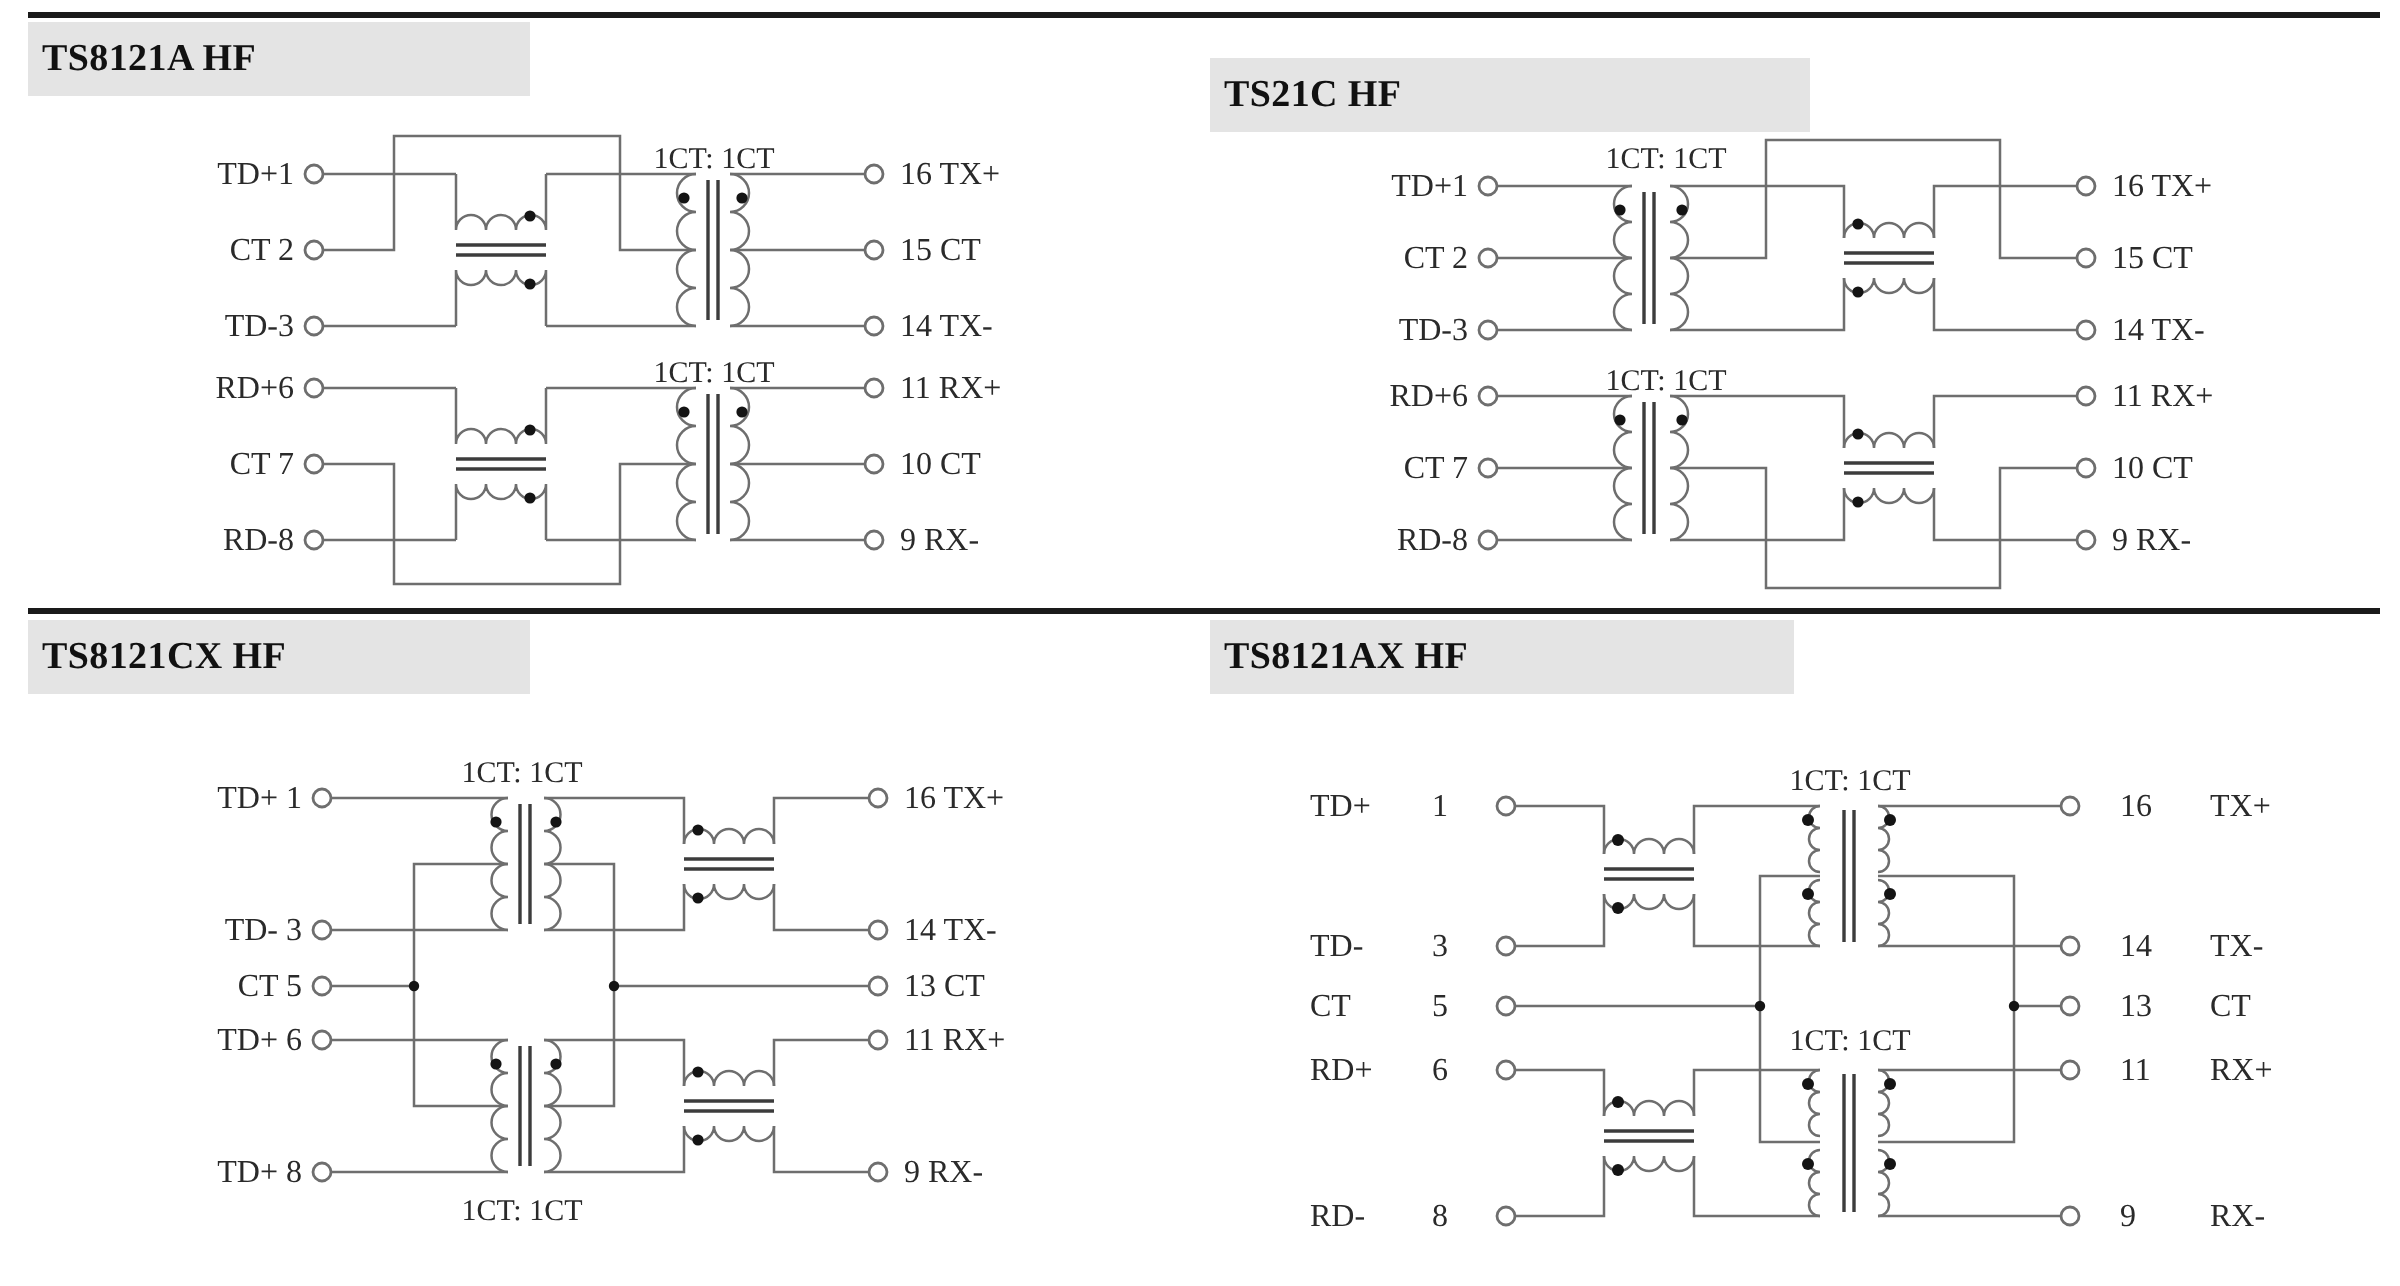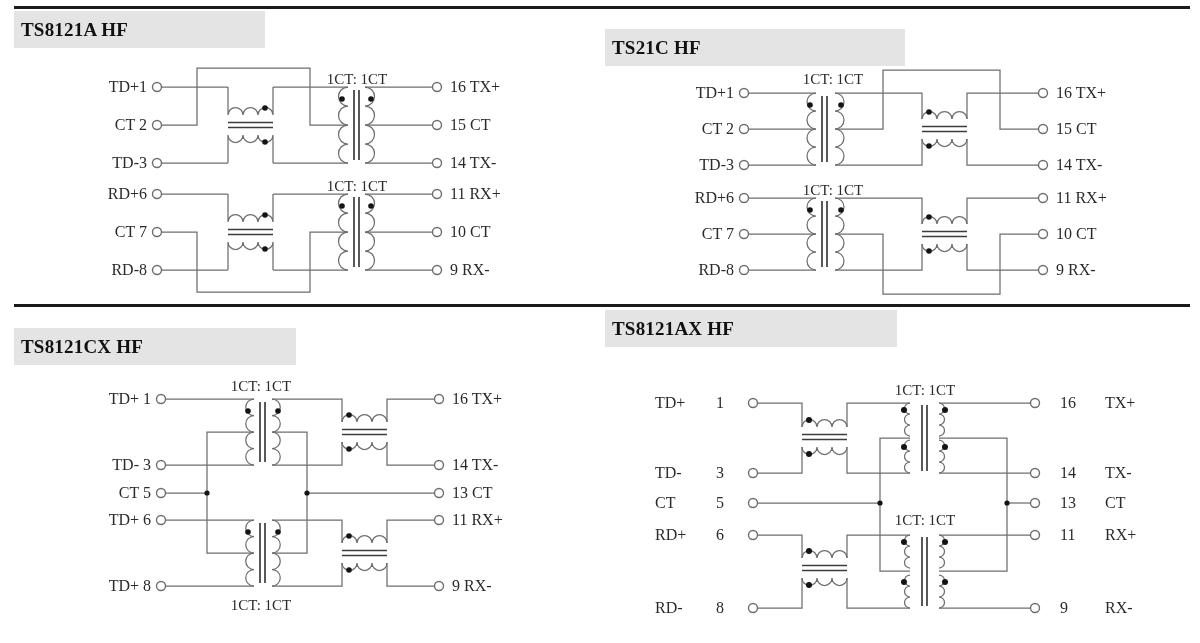--- a/index.html
+++ b/index.html
@@ -23,21 +23,21 @@
 
   <div class="rule" style="left:14px;top:6px;width:1176px;"></div>
   <div class="rule" style="left:14px;top:304px;width:1176px;"></div>
 
   <div class="hdr" style="left:14px;top:11px;width:251px;">
     <span>TS8121A HF</span>
     </div>
   <div class="hdr" style="left:605px;top:11px;width:300px;margin-top:18px;">
     <span>TS21C HF</span>
     </div>
-  <div class="hdr" style="left:14px;top:328px;width:282px;">
+  <div class="hdr" style="left:14px;top:310px;width:251px;">
     <span>TS8121CX HF</span>
     </div>
   <div class="hdr" style="left:605px;top:310px;width:292px;">
     <span>TS8121AX HF</span>
     </div>
 
   <svg style="left:14px;top:48px;" width="585" height="255" viewBox="0 0 585 255">
     <g class="w">
       <path d="M147.5 39 H214"></path>
       <path d="M147.5 77 H183 V20 H296 V77 H334"></path>

